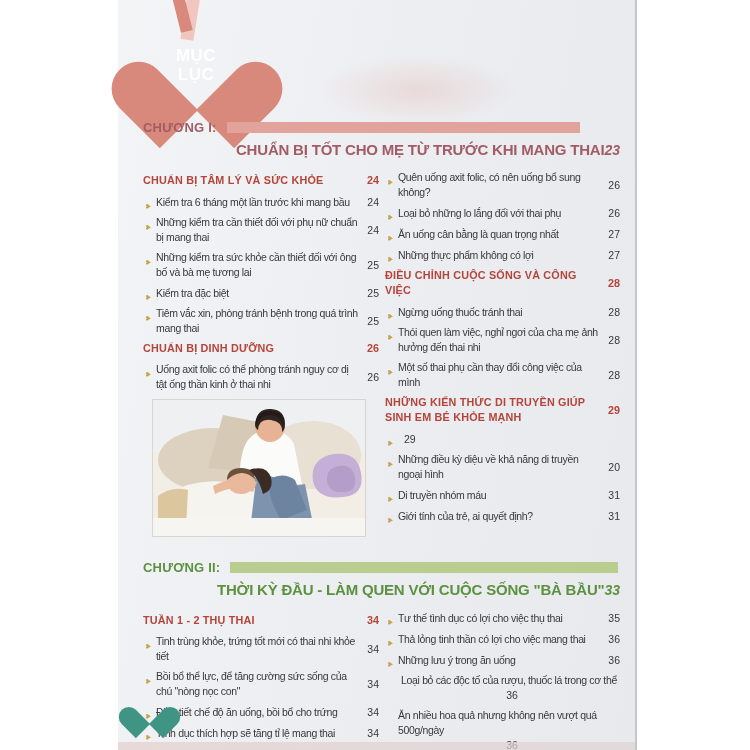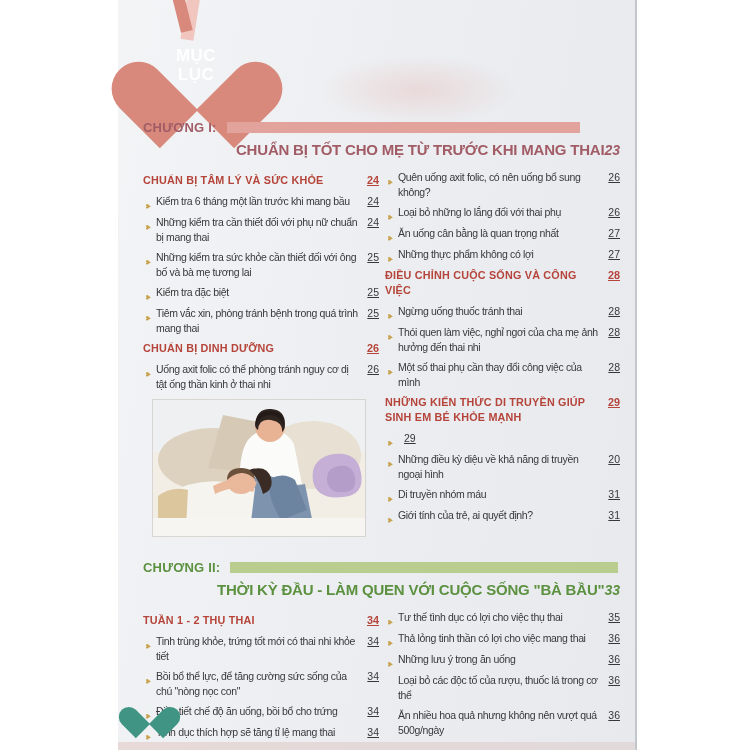--- a/index.html
+++ b/index.html
@@ -49,30 +49,30 @@
   .c2 .chap-band { background:#b9cd8e; margin-right:2px; }
   .chap-title-row { display:flex; align-items:flex-end; margin-top:6px; }
   .chap-title { flex:1; font-weight:700; font-size:15px; letter-spacing:-.2px;text-align:right; }
   .chap-page  { font-weight:700; font-size:14px;font-style:italic; }
 
   
   .cols { display:flex; margin-top:12px; }
   .col-left  { width:236px; margin-right:6px; }
   .col-right { width:235px; }
   .toc-entry, .toc-header, .toc-sub {
-    display:flex; align-items:flex-start;
+    display:flex; align-items:center;
     font-size:10.5px; line-height:15px; letter-spacing:-.35px; color:#38383a;
     margin-bottom:5px;
   }
   .toc-header { color:#b5443a; font-weight:700; letter-spacing:.2px;
                 font-size:10.8px; margin:3px 0 6px; }
   .toc-header .toc-page { color:#b5443a; }
-  .toc-sub { padding-left:13px; }
+  .toc-sub { padding-left:13px;flex-direction:column; }
   .toc-text { flex:1; }
-  .toc-page { margin-left:6px; letter-spacing:0;text-decoration:underline; }
+  .toc-page { margin-left:6px; letter-spacing:0; }
   .bullet { width:13px; font-size:9px; color:#c9a24f; align-self:flex-start;
             transform:rotate(-90deg); transform-origin:45% 55%; margin-top:1px; }
 
   
   .photo { margin:8px 0 0 10px; width:212px; height:136px; display:block;
            box-shadow:0 0 0 1px rgba(200,195,188,.6); }
 
   
   .page-badge { position:absolute; left:12px; top:694px; width:38px; height:36px; }
   .badge-heart { position:absolute; left:0; top:0; width:38px; height:34px; }

